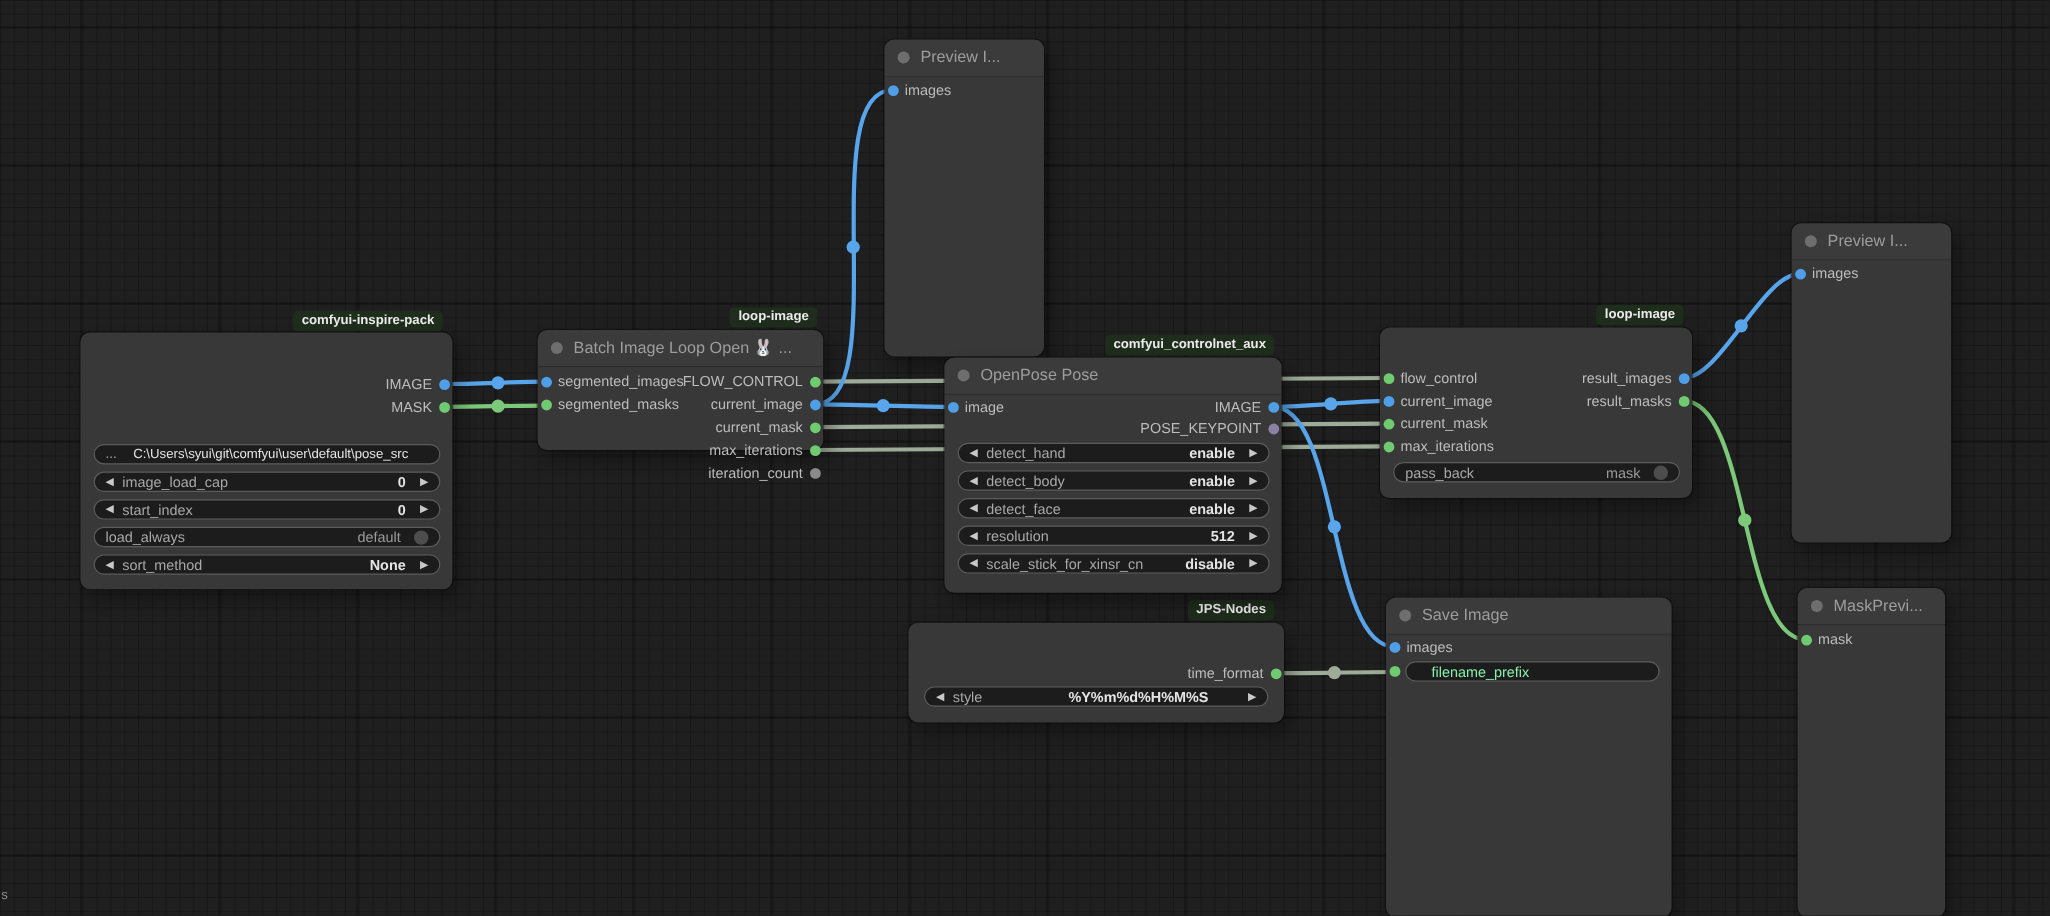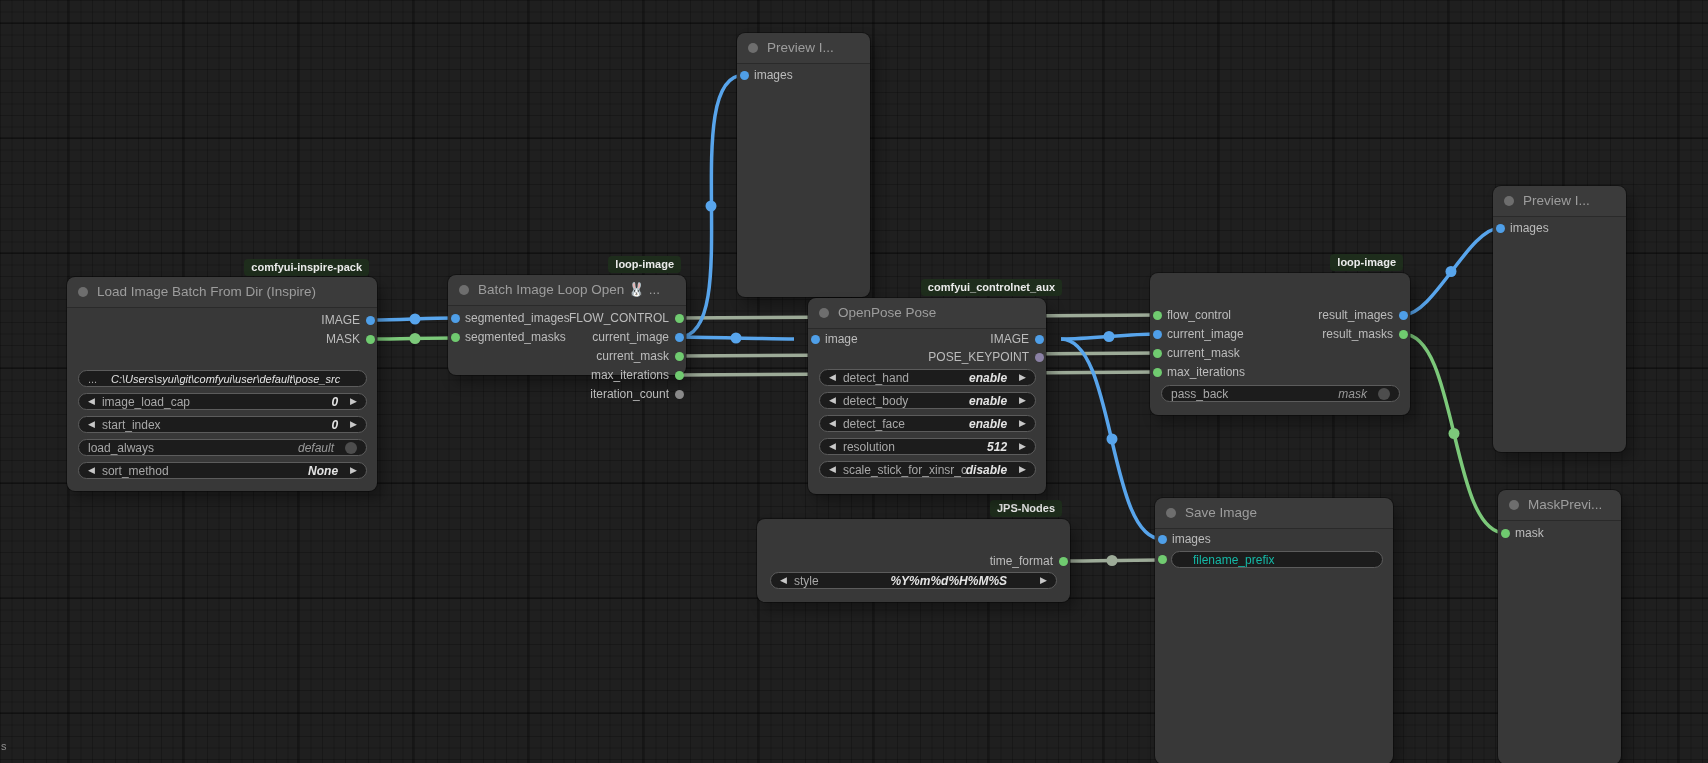--- a/index.html
+++ b/index.html
@@ -66,25 +66,25 @@
     background:var(--widget-bg,#1c1c1c);
     border:1px solid var(--widget-border,#5c5c5c);
     display:flex;align-items:center;
     font-size:12px;padding:0 9px;box-sizing:border-box;
     color:var(--widget-label,#a8a8a8);
   }
   .warr{font-size:9px;color:#c8c8c8;line-height:17px;}
   .warr.l{margin-right:7px;}
   .warr.r{margin-left:9px;}
   .wlabel{flex:1;white-space:nowrap;overflow:hidden;}
-  .wvalue{color:var(--widget-value,#e4e4e4);white-space:nowrap;margin-right:3px;font-style:italic;}
+  .wvalue{color:var(--widget-value,#e4e4e4);white-space:nowrap;margin-right:3px;}
   .wvalue.dim{color:#9a9a9a;}
   .wvalue.bold{font-weight:bold;}
   .knob{width:12px;height:12px;border-radius:50%;background:#4d4d4d;margin-left:8px;flex:0 0 auto;}
-  .widget.textonly .wlabel{color:#14b8a6;padding-left:12px;}
+  .widget.textonly .wlabel{color:#86efac;padding-left:12px;}
 
   .badge{
     position:absolute;z-index:2;height:17px;line-height:17px;
     padding:0 7px;border-radius:4px;
     background:var(--badge-bg,#1e2d1c);
     color:var(--badge-text,#eaeaea);
     font-size:11px;font-weight:bold;white-space:nowrap;
   }
   .corner-text{
     position:absolute;left:1px;top:740px;z-index:3;
@@ -124,24 +124,20 @@
     <circle class="ld-plain" cx="1112" cy="560.5" r="5.5"></circle>
   </svg>
 
   <div class="badge" style="right:1339px;top:259px">comfyui-inspire-pack</div>
   <div class="badge" style="right:1027px;top:256px">loop-image</div>
   <div class="badge" style="right:646px;top:279px">comfyui_controlnet_aux</div>
   <div class="badge" style="right:305px;top:254px">loop-image</div>
   <div class="badge" style="right:646px;top:500px">JPS-Nodes</div>
 
   <div class="node" style="left:67px;top:277px;width:310px;height:214px">
-    <div class="ntitle">
-      <span class="tdot"></span>
-      <span>Load Image Batch From Dir (Inspire)</span>
-    </div>
     <div class="srow" style="top:34px">
       <span class="out-label">IMAGE</span>
       <span class="port pout p-blue"></span>
     </div>
     <div class="srow" style="top:53px">
       <span class="out-label">MASK</span>
       <span class="port pout p-green"></span>
     </div>
     <div class="widget" style="top:93px;font-size:11px">
       <span class="wlabel" style="flex:0 0 auto">...</span>
@@ -207,21 +203,21 @@
     <div class="ntitle">
       <span class="tdot"></span>
       <span>Preview I...</span>
     </div>
     <div class="srow" style="top:33px">
       <span class="port pin p-blue"></span>
       <span class="in-label">images</span>
     </div>
   </div>
 
-  <div class="node" style="left:808px;top:298px;width:238px;height:196px">
+  <div class="node" style="left:787px;top:298px;width:281px;height:196px">
     <div class="ntitle">
       <span class="tdot"></span>
       <span>OpenPose Pose</span>
     </div>
     <div class="srow" style="top:32px">
       <span class="port pin p-blue"></span>
       <span class="in-label">image</span>
       <span class="out-label">IMAGE</span>
       <span class="port pout p-blue"></span>
     </div>

